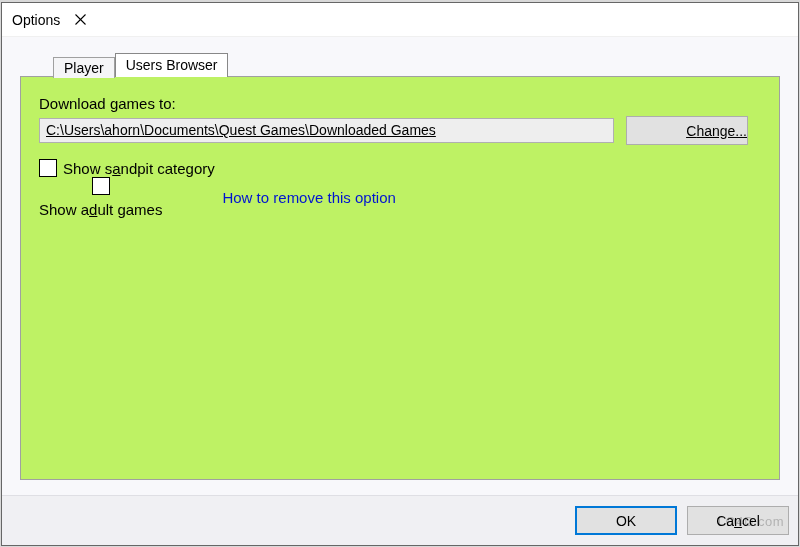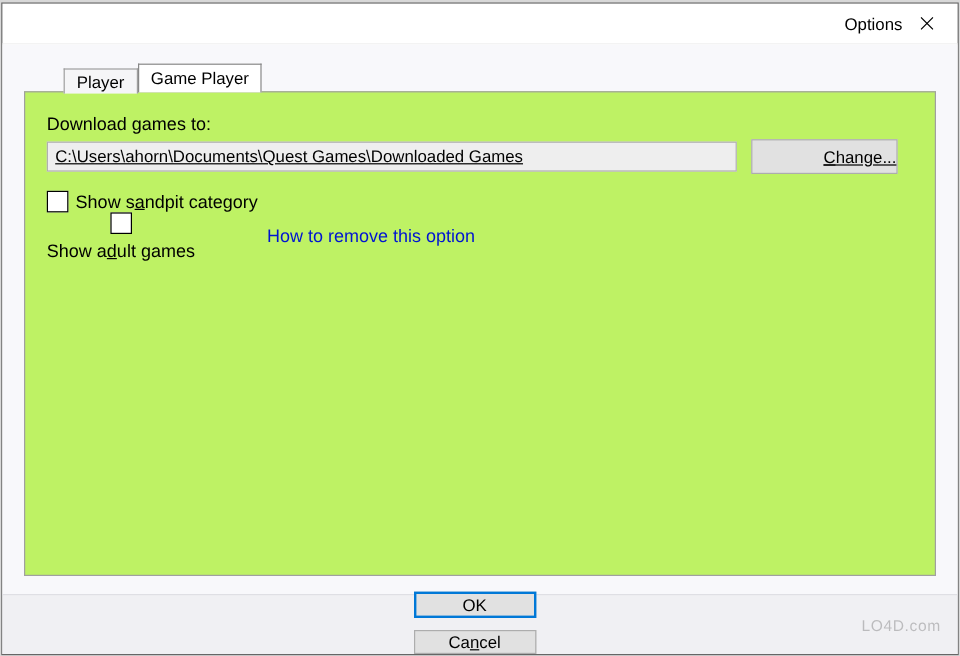--- a/index.html
+++ b/index.html
@@ -20,21 +20,21 @@
       top: 2px;
       width: 798px;
       height: 544px;
       background: #ffffff;
       border: 1px solid #666;
     }
     .titlebar {
       height: 34px;
       display: flex;
       align-items: center;
-      justify-content: flex-end;
+      justify-content: flex-start;
       padding: 0 12px 0 10px;
       border-bottom: 1px solid #f0f0f0;
     }
     .title-text {
       font-size: 14px;
       color: #000;
     }
     .close-btn {
       width: 40px;
       height: 28px;
@@ -169,21 +169,20 @@
       left: 0;
       right: 0;
       height: 50px;
       background: #f0f0f3;
       border-top: 1px solid #dfdfe4;
       display: flex;
       align-items: center;
       justify-content: flex-end;
       padding-right: 9px;
       gap: 10px;
-      flex-direction: column;
     }
     .btn {
       width: 102px;
       height: 29px;
       font-size: 14px;
       background: #e1e1e1;
       border: 1px solid #adadad;
       color: #000;
       cursor: pointer;
     }
@@ -214,21 +213,21 @@
         <line x1="0.5" y1="0.5" x2="10.5" y2="10.5" stroke="currentColor" stroke-width="1.1"></line>
         <line x1="10.5" y1="0.5" x2="0.5" y2="10.5" stroke="currentColor" stroke-width="1.1"></line>
       </svg>
     </div>
   </div>
 
   <div class="dialog-body">
 
     <div class="tab-strip">
       <div class="tab inactive">Player</div>
-      <div class="tab active">Game Player</div>
+      <div class="tab active">Users Browser</div>
     </div>
 
     <div class="tab-panel">
 
       <div class="field-label">Download games to:</div>
 
       <div class="row-path">
         <div class="path-display">C:\Users\ahorn\Documents\Quest Games\Downloaded Games</div>
         <button class="change-btn">
           <span></span><span class="u">C</span><span>hange...</span>

